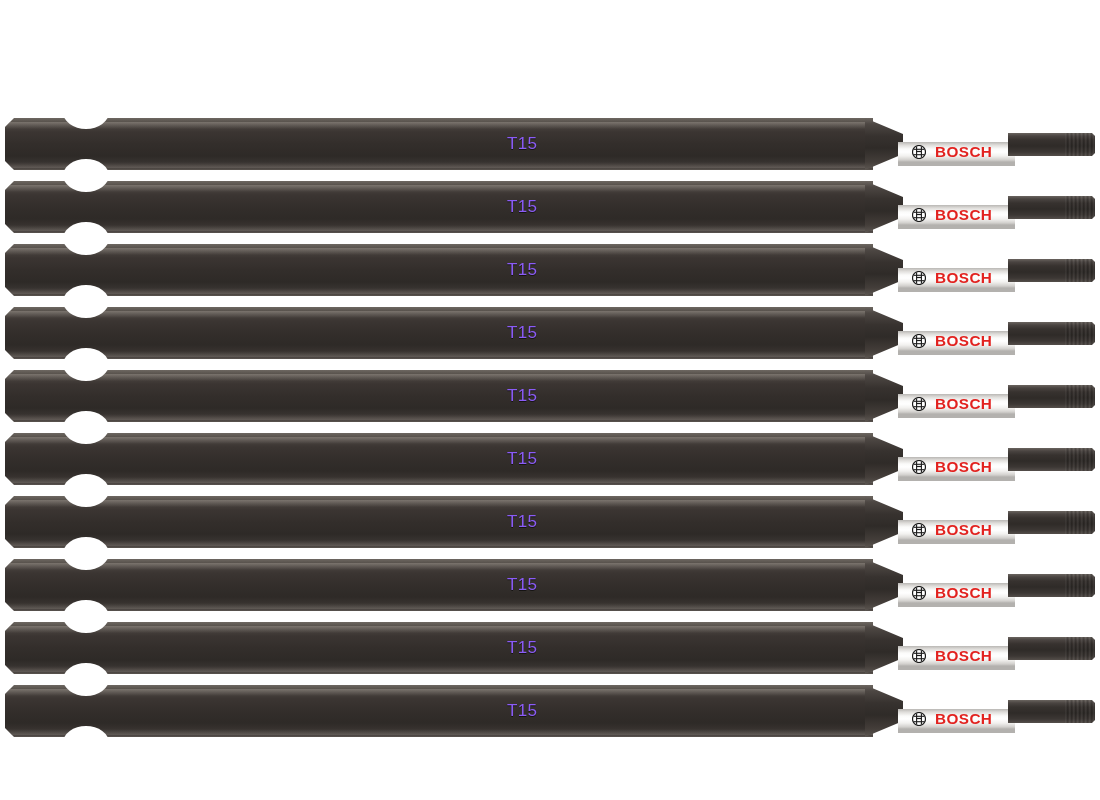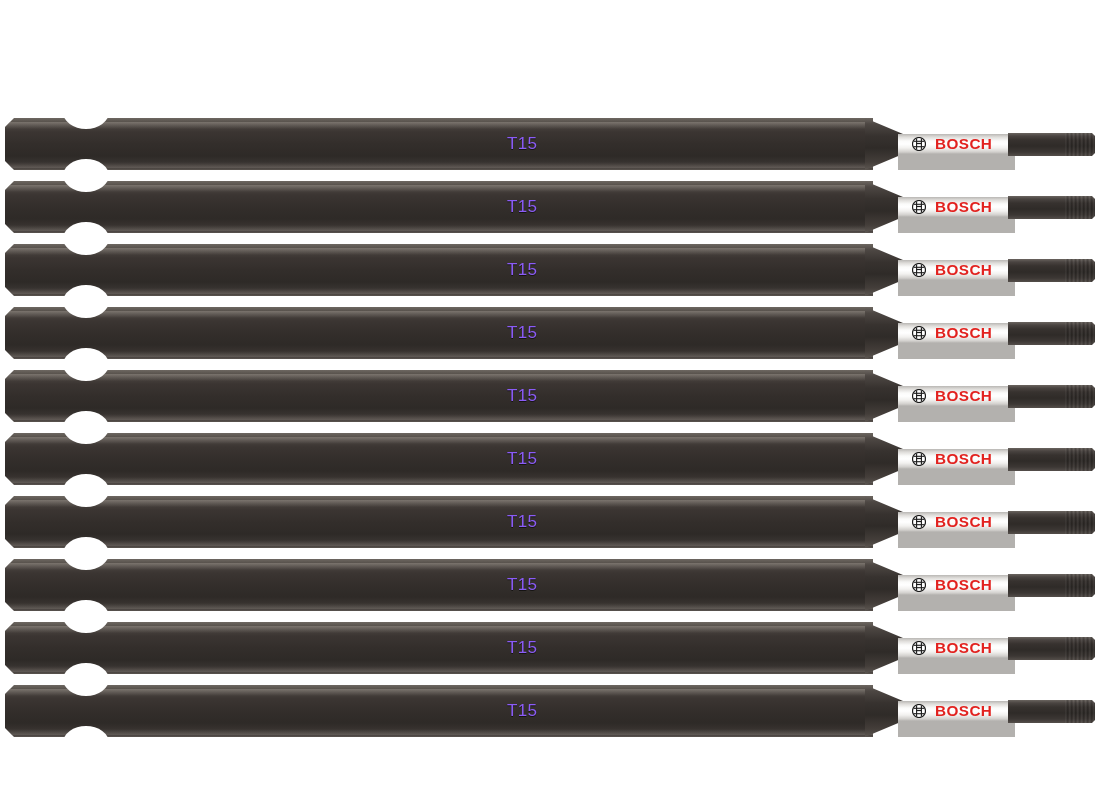--- a/index.html
+++ b/index.html
@@ -101,23 +101,23 @@
         #2f2b28 30px,
         #443e3a 44px,
         #5d5752 52px);
     clip-path: polygon(0px 0px, 38px 16px, 38px 36px, 0px 52px);
   }
 
   
   .collar {
     position: absolute;
     left: 893px;
-    top: 16px;
+    top: 24px;
     width: 117px;
-    height: 36px;
+    height: 24px;
     background:
       linear-gradient(to bottom,
         #b9b7b4 0px,
         #dedcd9 3px,
         #fbfbfa 7px,
         #ffffff 10px,
         #f2f1ef 14px,
         #d2d0cd 18px,
         #b3b1ae 20px);
   }

